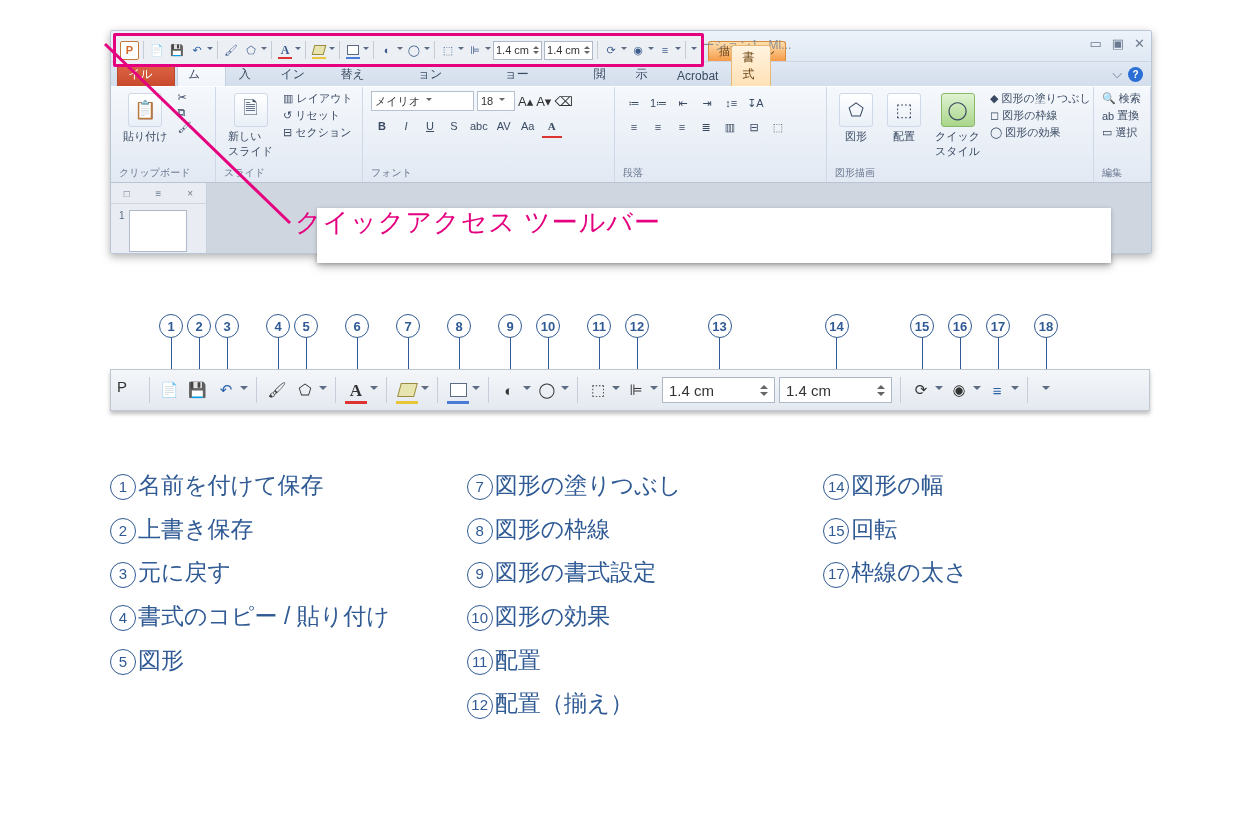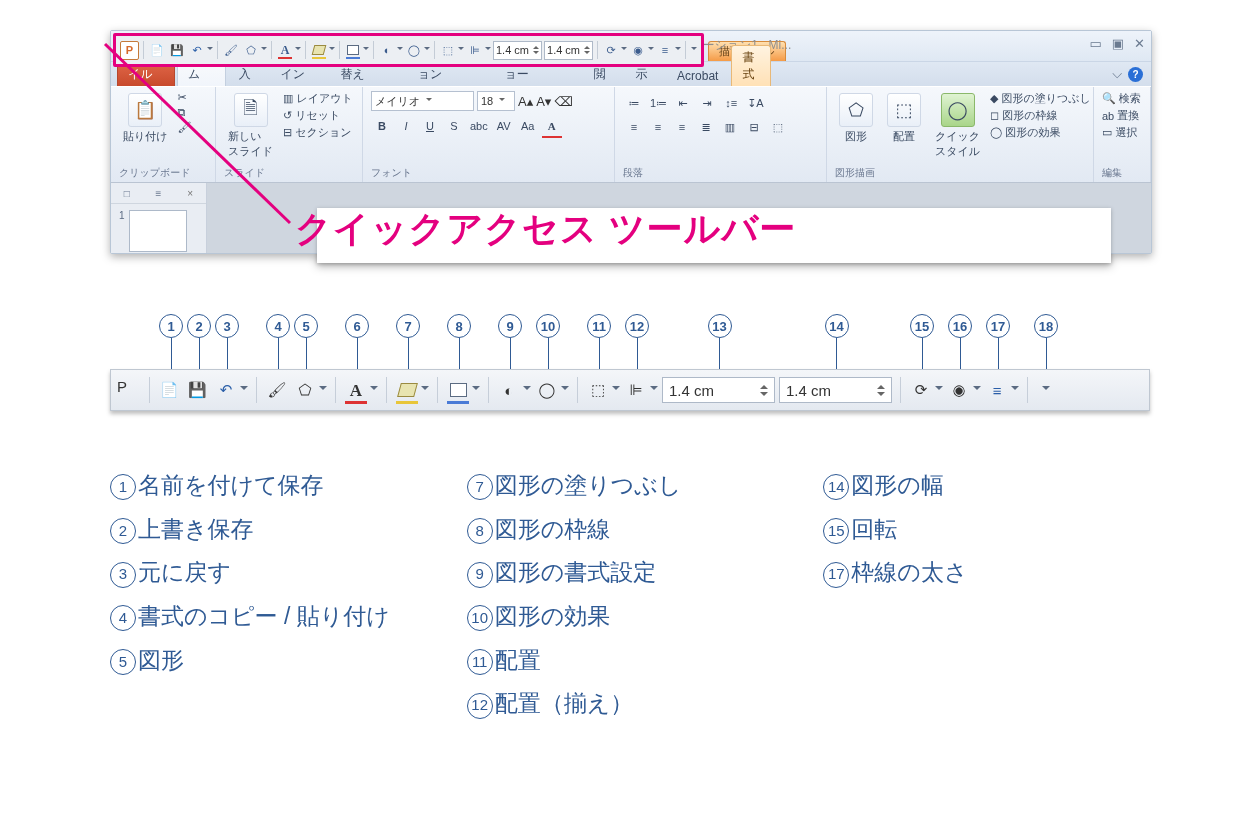--- a/index.html
+++ b/index.html
@@ -74,21 +74,21 @@
   .thumbtabs span{flex:1;text-align:center;font-size:10px;color:#6a7890}
   .thumbtabs .close{width:18px;color:#777}
   .thumb{margin:6px 8px;display:flex;gap:4px;align-items:flex-start}
   .thumb .n{font-size:10px;color:#5a6a82}
   .thumb .mini{width:56px;height:40px;background:#fff;border:1px solid #adb9c9}
   .canvas{flex:1;position:relative}
   .canvas .sheet{position:absolute;left:110px;right:40px;top:25px;bottom:-10px;background:#fff;box-shadow:0 1px 4px rgba(0,0,0,.25)}
 
   
   .callout-line{position:absolute;pointer-events:none}
-  .callout-text{position:absolute;color:var(--callout);font-weight:bold;font-size:36px;letter-spacing:1px;white-space:nowrap}
+  .callout-text{position:absolute;color:var(--callout);font-weight:normal;font-size:26px;letter-spacing:1px;white-space:nowrap}
 
   
   .bigbar-wrap{margin-top:60px;position:relative;height:130px}
   .leader{position:absolute;top:0;display:flex;flex-direction:column;align-items:center}
   .lnum{width:22px;height:22px;border:1.5px solid var(--accent-blue);border-radius:50%;color:var(--accent-blue);font-weight:bold;font-size:13px;display:flex;align-items:center;justify-content:center;background:#fff}
   .lline{width:1px;background:var(--accent-blue);flex:1}
   .bigbar{position:absolute;left:0;right:0;top:55px;height:40px;border:1px solid #bfc7d1;background:linear-gradient(#f4f6f9,#e4e9f0);display:flex;align-items:center;padding:0 6px;gap:4px;box-shadow:0 3px 4px rgba(0,0,0,.25)}
   .bigbar .vsep{width:1px;height:26px;background:#c6ced9;margin:0 4px}
   .bico{width:24px;height:24px;display:inline-flex;align-items:center;justify-content:center;border-radius:2px;font-size:15px}
   .bdd{display:inline-flex;align-items:center}

